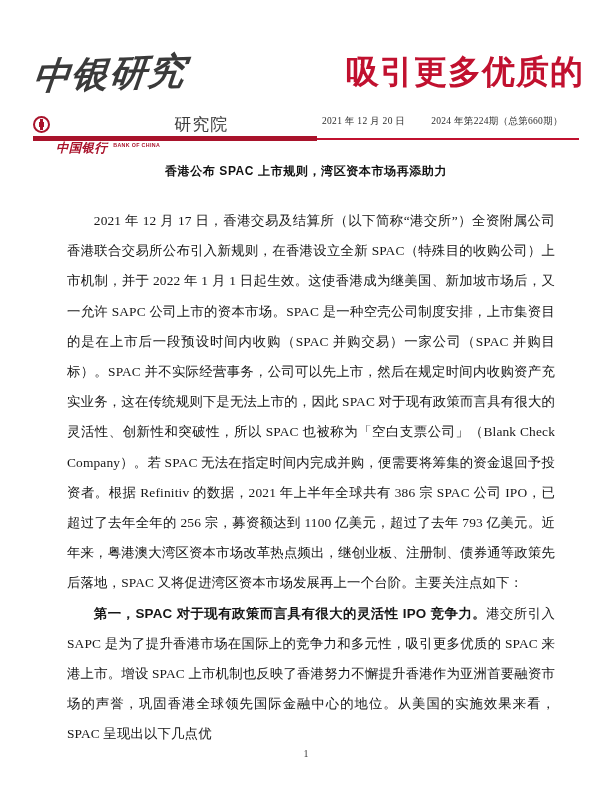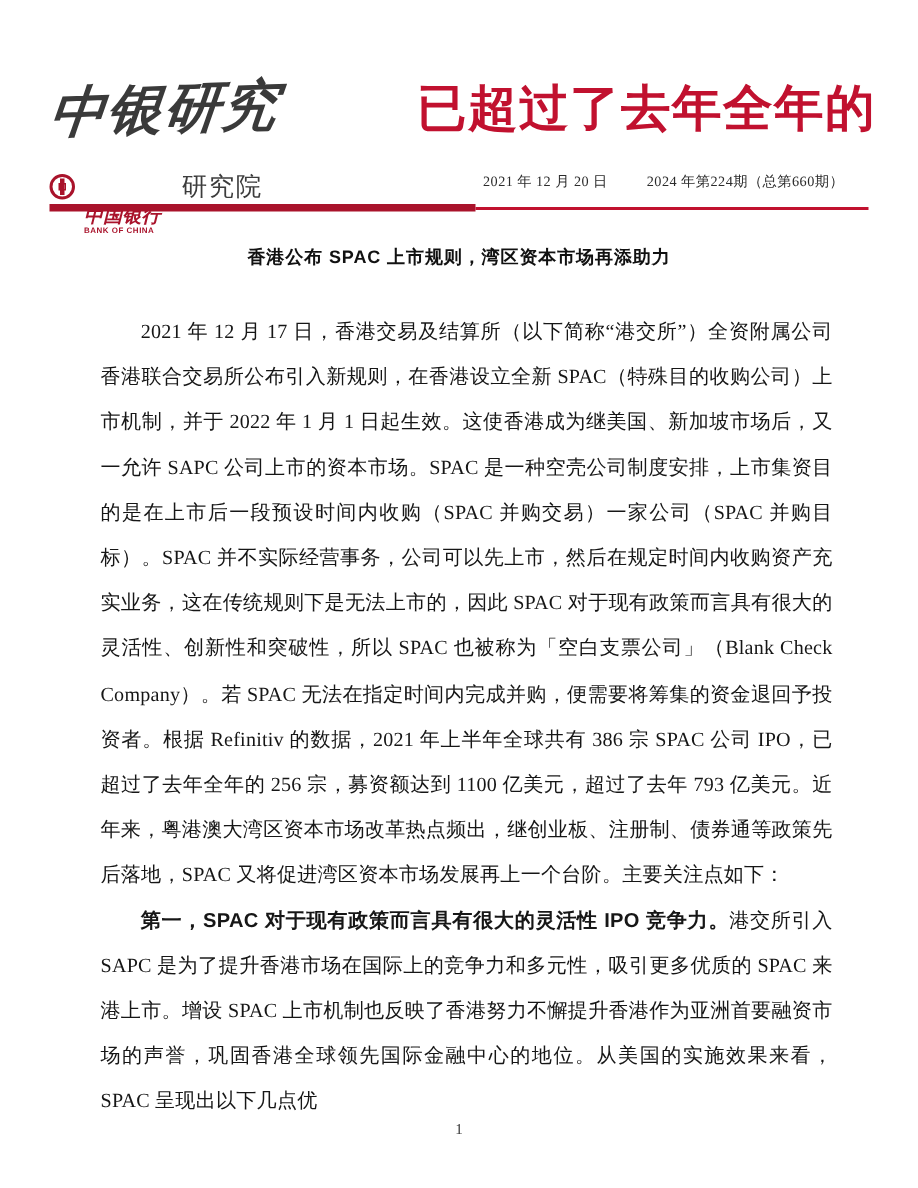--- a/index.html
+++ b/index.html
@@ -114,21 +114,21 @@
     font-family: "Liberation Sans", "DejaVu Sans", sans-serif;
     font-size: 5.3px;
     font-weight: 700;
     color: #A9132B;
     letter-spacing: 0.35px;
     line-height: 7px;
     margin-left: 6px;
   }
   .boc-stack {
     display: flex;
-    flex-direction: column;
+    flex-direction: row;
     justify-content: center;
     margin-top: 48px;
   }
   .boc-inst {
     margin-left: 14px;
     font-family: "Liberation Sans", "DejaVu Sans", sans-serif;
     font-size: 17px;
     color: #3c3c3c;
     letter-spacing: 1px;
     white-space: nowrap;
@@ -217,21 +217,21 @@
 </style>
 </head>
 <body>
 
 <div class="page">
 
   <div class="masthead">
 
     <div class="brand-script">中银研究</div>
 
-    <div class="report-title">已超过了去年全年的</div>
+    <div class="report-title">吸引更多优质的</div>
 
     <div class="boc-row">
       <span class="boc-mark"></span>
       <span class="boc-stack">
         <span class="boc-cn">中国银行</span>
         <span class="boc-en">BANK OF CHINA</span>
       </span>
       <span class="boc-inst">研究院</span>
     </div>
 

